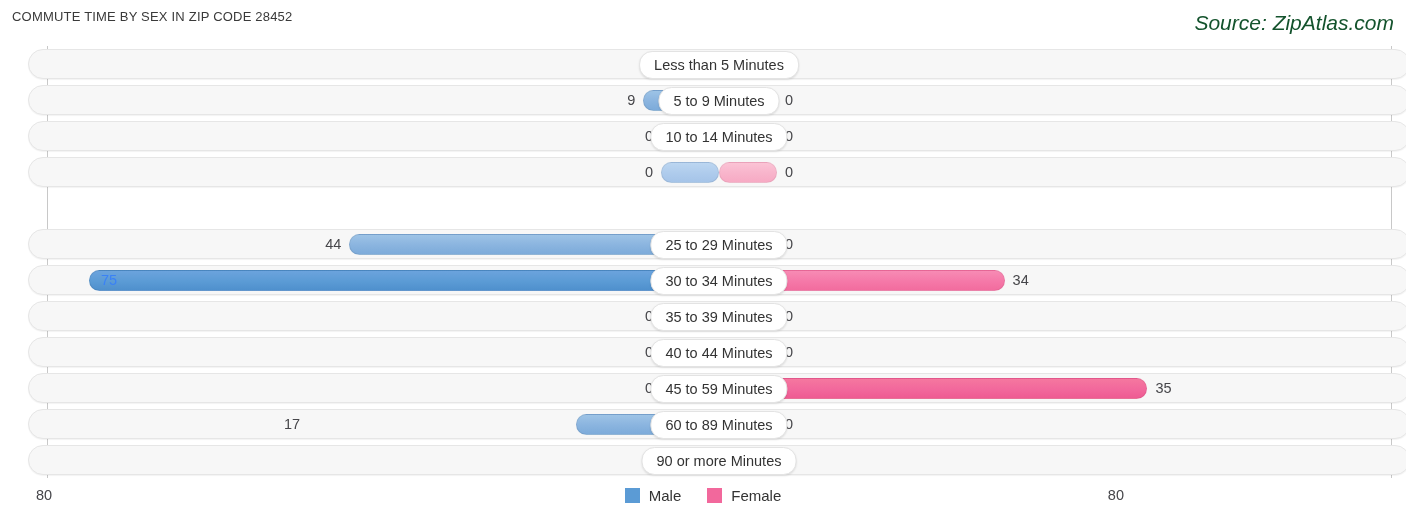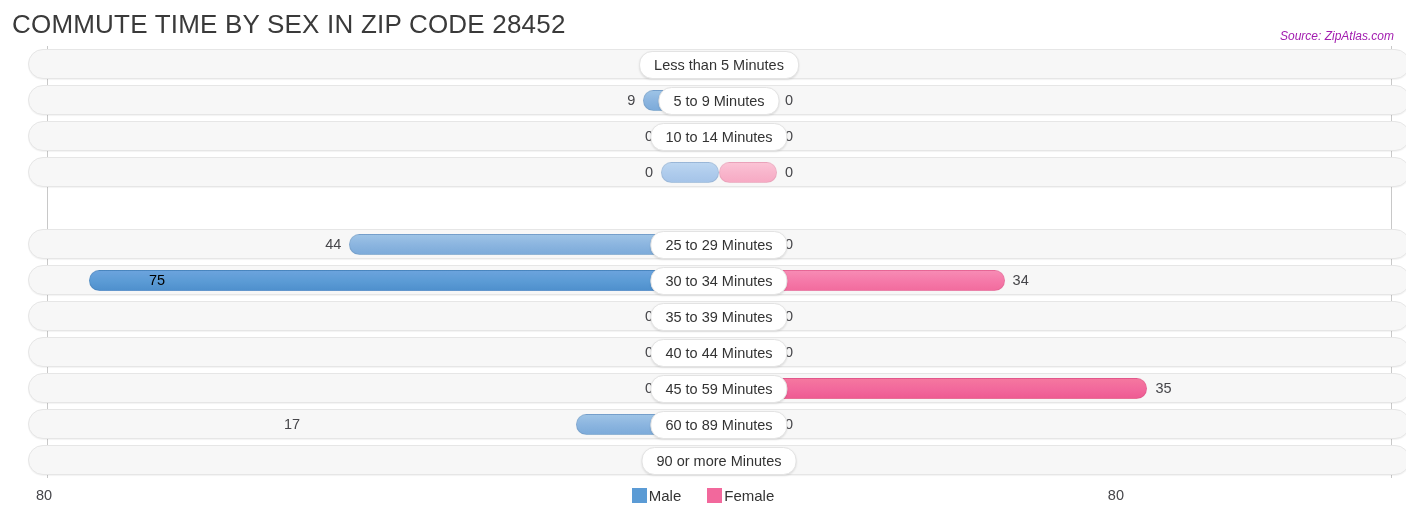--- a/index.html
+++ b/index.html
@@ -20,32 +20,32 @@
   .header {
     position: absolute;
     top: 0; left: 0;
     width: 1406px;
     height: 44px;
   }
   .chart-title {
     position: absolute;
     left: 12px;
     top: 9px;
-    font-size: 26px;
+    font-size: 13px;
     letter-spacing: .2px;
     color: #3a3a3a;
     white-space: nowrap;
   }
   .source {
     position: absolute;
     right: 12px;
-    top: 29px;
-    font-size: 12px;
+    top: 11px;
+    font-size: 21px;
     font-style: italic;
-    color: #a21caf;
+    color: #14532d;
     white-space: nowrap;
   }
 
   
   .plot {
     position: absolute;
     left: 16px;
     top: 46px;
     width: 1406px;
     height: 432px;
@@ -116,21 +116,21 @@
     position: absolute;
     top: 5px;
     height: 21px;
     line-height: 21px;
     font-size: 14.5px;
     color: #46464a;
     white-space: nowrap;
   }
   .val-male   { text-align: right; }
   .val-female { text-align: left; }
-  .val.inside { color: #000000; margin-left: 48px; }
+  .val.inside { color: #3b82f6; }
 
   
   .pill {
     position: absolute;
     top: 2px;
     left: 703px;
     transform: translateX(-50%);
     height: 26px;
     line-height: 26px;
     padding: 0 14px;
@@ -165,21 +165,21 @@
     top: 9px;
     width: 1406px;
     display: flex;
     justify-content: center;
     align-items: center;
     gap: 26px;
   }
   .legend-item {
     display: flex;
     align-items: center;
-    gap: 2px;
+    gap: 9px;
     font-size: 15px;
     color: #333333;
   }
   .swatch {
     width: 15px;
     height: 15px;
     display: inline-block;
   }
 </style>
 </head>

